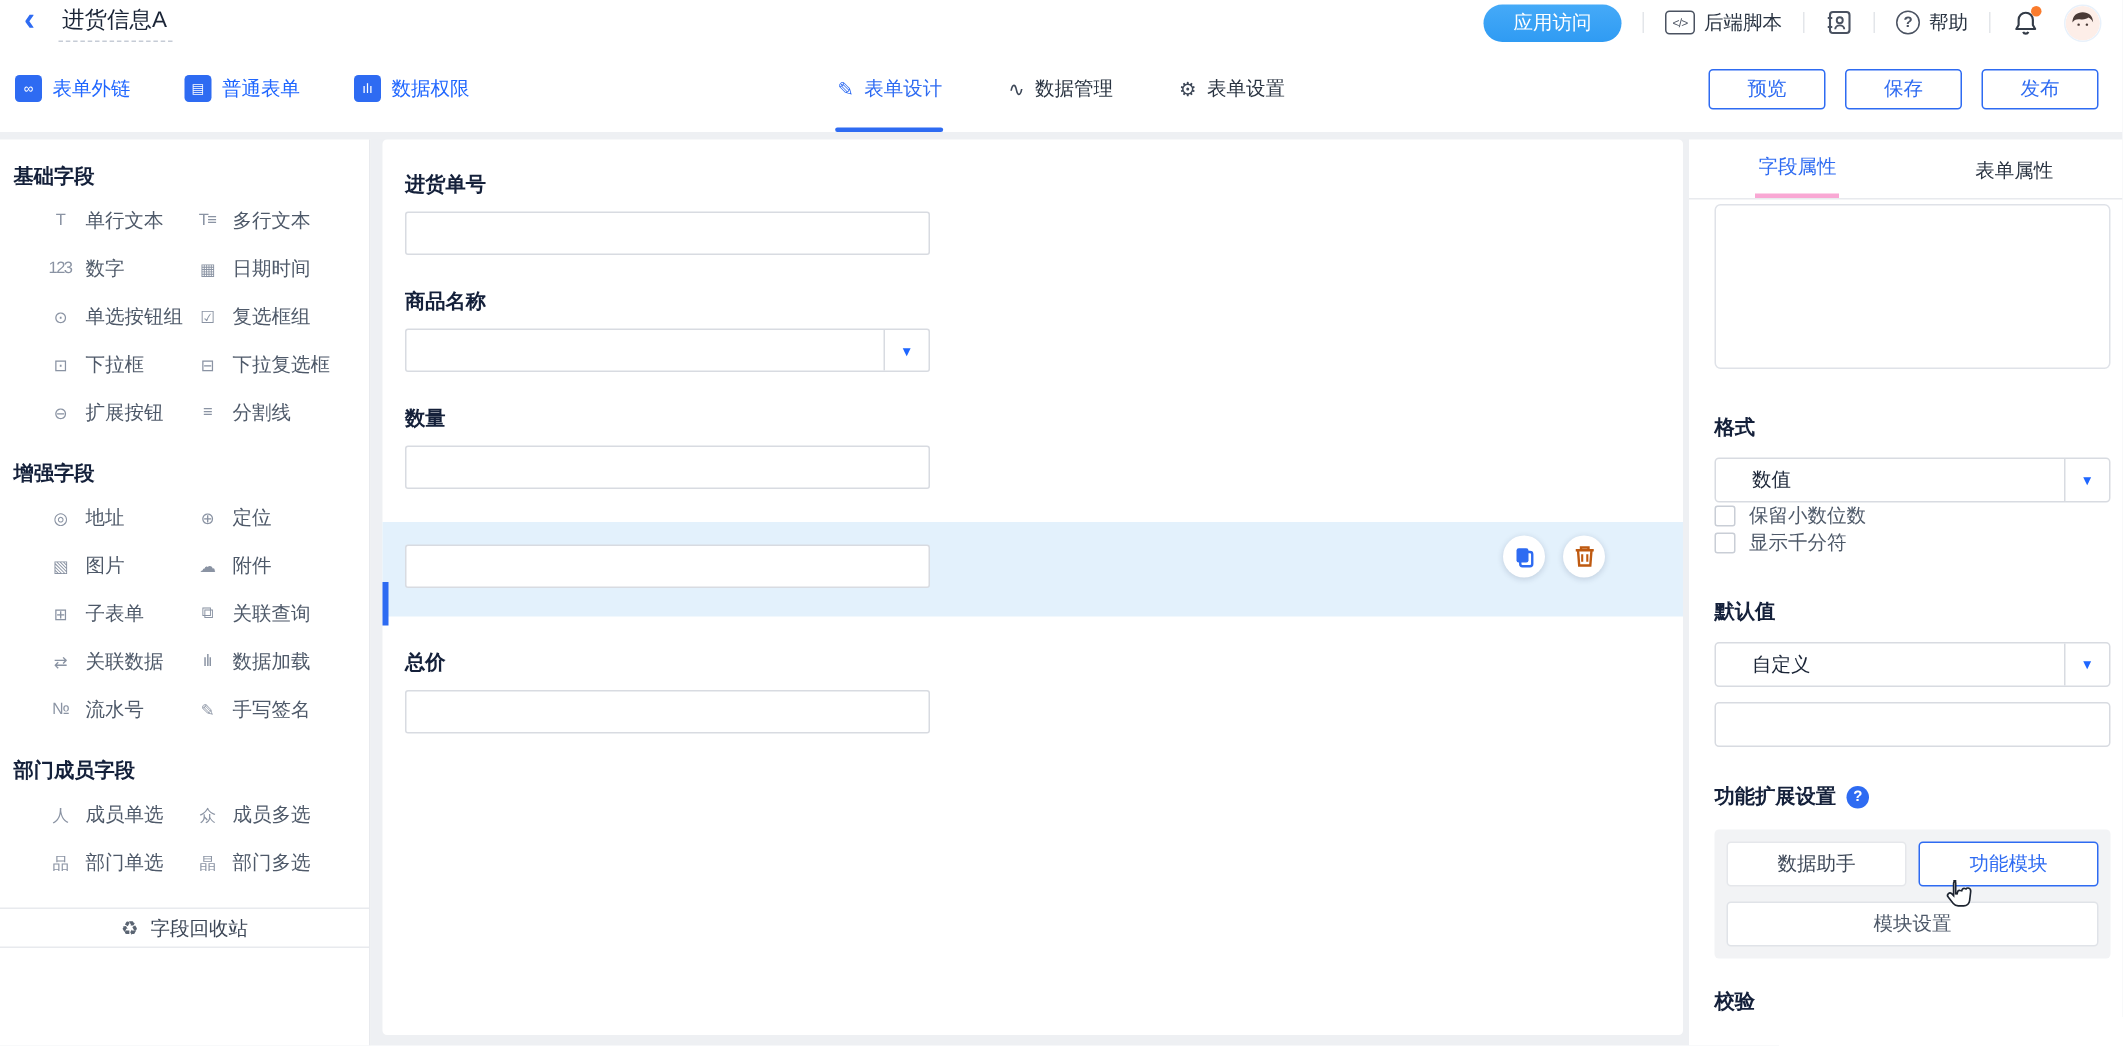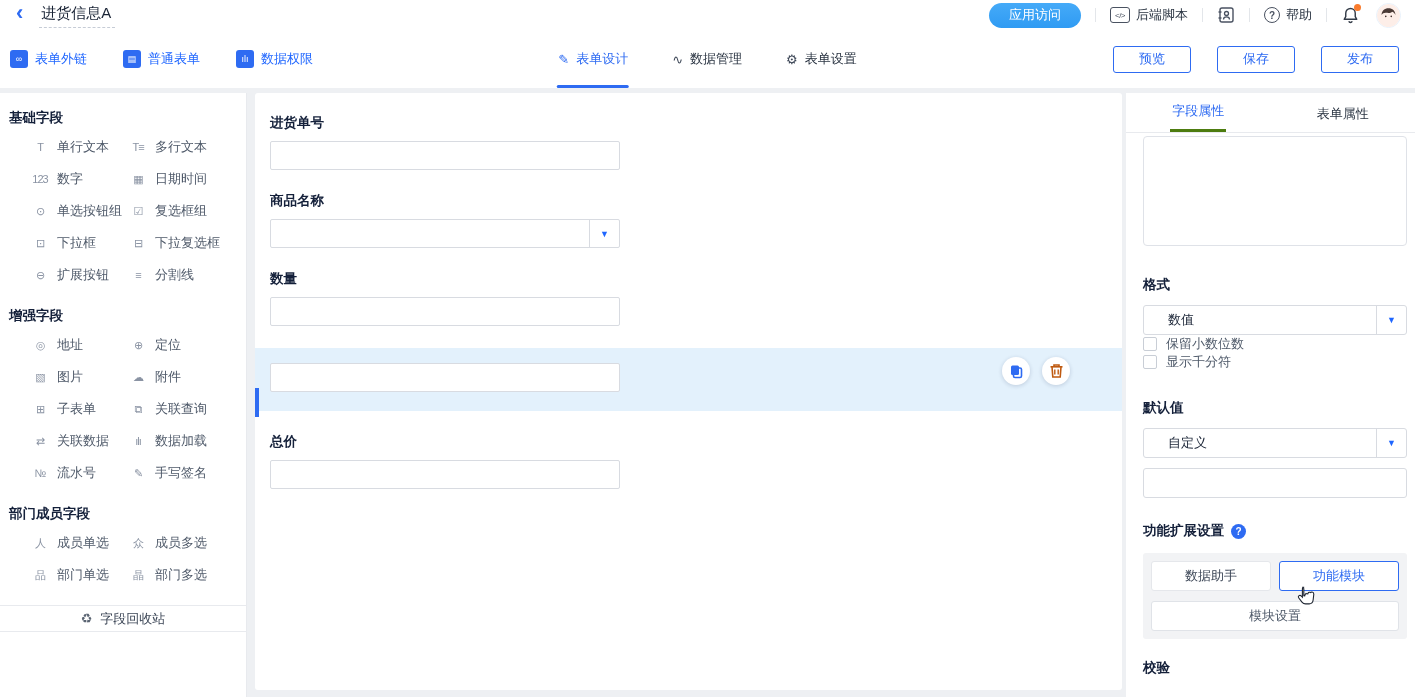--- a/index.html
+++ b/index.html
@@ -25,21 +25,21 @@
   .tbar { position:absolute; left:0; top:30px; width:1415px; height:58px; background:#fff; display:flex; align-items:center; }
   .shortcuts { display:flex; align-items:center; gap:36px; padding-left:10px; }
   .shortcut { display:flex; align-items:center; gap:7px; color:#1f66ff; cursor:pointer; }
   .badge { width:18px; height:18px; border-radius:3px; background:#2e6bf2; color:#fff; display:inline-flex; align-items:center; justify-content:center; font-size:9px; line-height:1; }
   .tabs { position:absolute; left:50%; transform:translateX(-50%); display:flex; gap:44px; height:58px; align-items:center; }
   .tab { display:flex; align-items:center; gap:7px; color:#2a3442; cursor:pointer; height:58px; position:relative; }
   .tab .tico { font-size:13px; color:#3d4757; }
   .tab.active { color:#2e6bf2; }
   .tab.active .tico { color:#2e6bf2; }
   .tab.active::after { content:""; position:absolute; left:50%; transform:translateX(-50%); bottom:0; width:72px; height:3px; border-radius:2px; background:#2e6bf2; }
-  .tbar-actions { margin-left:auto; display:flex; gap:26px; padding-right:16px; }
+  .tbar-actions { margin-left:auto; display:flex; gap:13px; padding-right:16px; }
   .obtn { width:78px; height:27px; background:#fff; border:1px solid #2e6bf2; border-radius:3px; color:#2e6bf2; font-size:13px; cursor:pointer; }
 
   
   .sidebar { position:absolute; left:0; top:93px; width:247px; height:604px; background:#fff; border-right:1px solid #e8eaee; }
   .side-title { font-weight:bold; font-size:13.5px; color:#14203a; margin:16px 0 4px 9px; }
   .side-grid { display:grid; grid-template-columns:98px auto; padding-left:31px; }
   .fitem { height:32px; display:flex; align-items:center; gap:8px; color:#4e5969; cursor:pointer; white-space:nowrap; }
   .fico { width:18px; color:#8a93a3; font-size:11px; text-align:center; flex:0 0 18px; letter-spacing:-1px; }
   .recycle { margin-top:14px; border-top:1px solid #e8eaee; border-bottom:1px solid #e8eaee; height:27px; display:flex; align-items:center; justify-content:center; gap:9px; color:#3d4757; cursor:pointer; }
   .recycle .fico { width:auto; flex:none; font-size:13px; color:#5a6472; }
@@ -57,21 +57,21 @@
   .row-actions { position:absolute; right:52px; top:9px; display:flex; gap:12px; }
   .act-circle { width:28px; height:28px; border-radius:50%; background:#fff; box-shadow:0 1px 4px rgba(20,40,80,.18); display:flex; align-items:center; justify-content:center; cursor:pointer; }
   .row-actions .act-circle:last-child { position:relative; left:0; }
 
   
   .panel { position:absolute; left:1126px; top:93px; width:289px; height:604px; background:#fff; }
   .ptabs { height:40px; border-bottom:1px solid #e8eaee; display:flex; }
   .ptab { flex:1; display:flex; align-items:flex-end; justify-content:center; color:#2a3442; cursor:pointer; }
   .ptab span { padding:0 2px 9px 2px; }
   .ptab.active { color:#2e6bf2; }
-  .ptab.active span { border-bottom:3px solid #4d7c0f;font-family:Liberation Mono, monospace; }
+  .ptab.active span { border-bottom:3px solid #f9a8d4;font-family:Liberation Mono, monospace; }
   .pbody { padding:0 8px 0 17px; }
   .pbox { width:264px; height:110px; border:1px solid #dfe2e8; border-radius:4px; margin-top:3px; resize:none; outline:none; font-family:inherit; font-size:13px; padding:6px; }
   .ptitle { font-weight:bold; font-size:13.5px; color:#14203a; margin-top:27px; display:flex; align-items:center; gap:7px; }
   .pselect { position:relative; width:264px; height:30px; border:1px solid #d8dbe1; border-radius:3px; margin-top:11px; display:flex; align-items:center; padding-left:24px; cursor:pointer; background:#fff; }
   .pselect .caret-zone { height:28px; }
   .pinput { width:264px; height:30px; border:1px solid #d8dbe1; border-radius:3px; margin-top:10px; outline:none; padding:0 8px; font-size:13px; }
   .cbrow { display:flex; align-items:center; gap:9px; color:#4e5969; cursor:pointer; }
   .cbox { width:14px; height:14px; border:1px solid #c9ced6; border-radius:2px; background:#fff; flex:0 0 14px; }
   .help-dot { width:15px; height:15px; border-radius:50%; background:#2e6bf2; color:#fff; font-size:10px; font-weight:bold; display:inline-flex; align-items:center; justify-content:center; cursor:pointer; }
   .pgroup { width:264px; background:#f2f3f5; border-radius:3px; margin-top:13px; padding:8px; }

